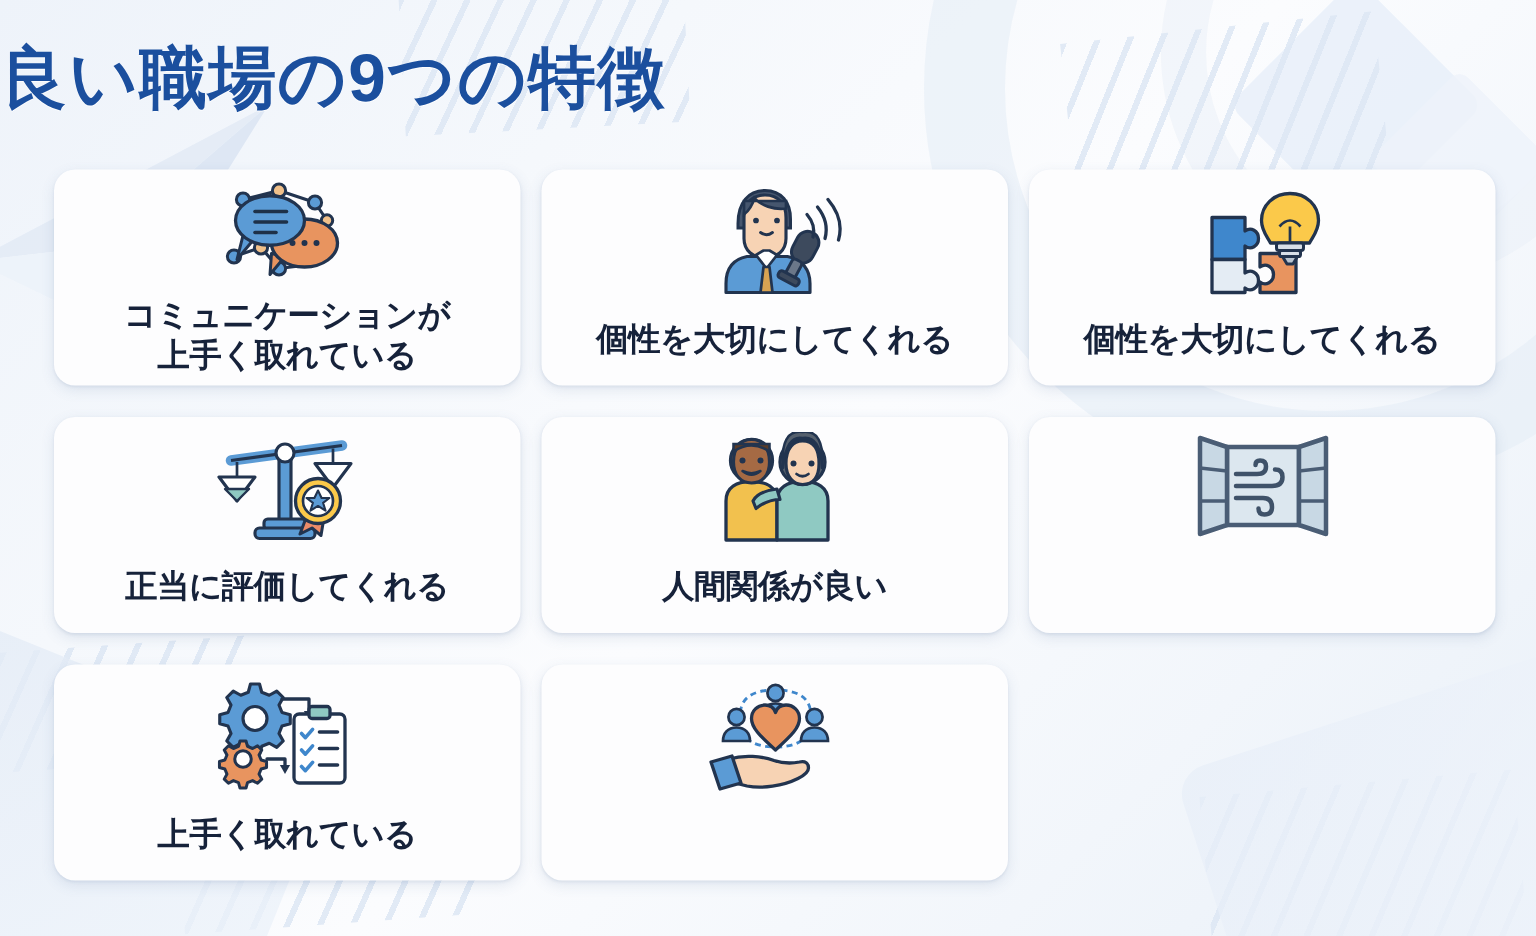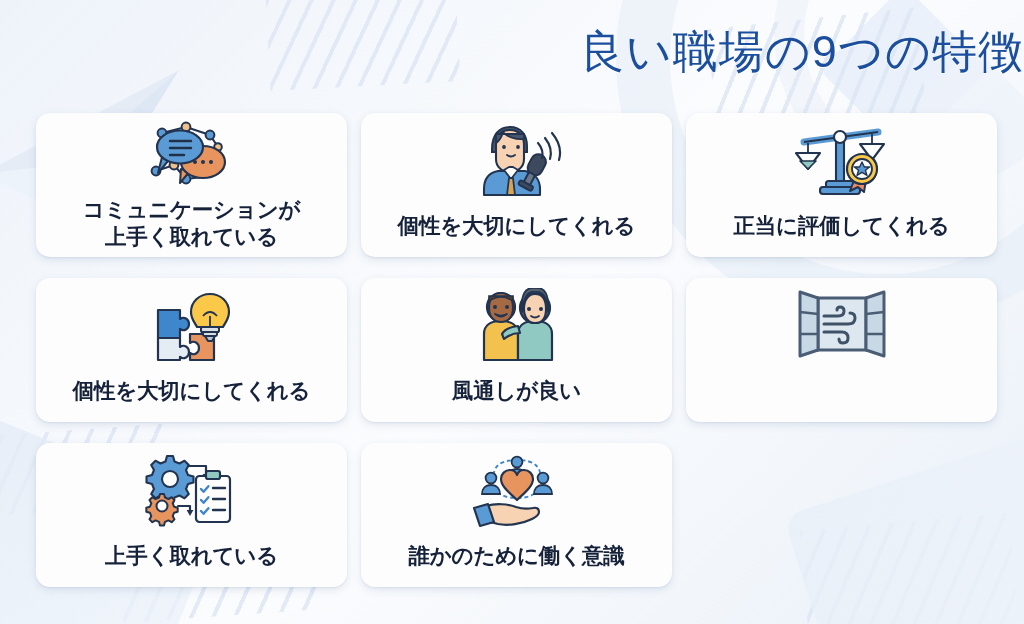--- a/index.html
+++ b/index.html
@@ -120,23 +120,23 @@
     border-radius: 20px;
     opacity: .7;
   }
 
   
   .title {
     position: absolute;
     top: 22px;
     left: 0;
     width: 100%;
-    text-align: right;
+    text-align: left;
     font-size: 45px;
-    font-weight: 400;
+    font-weight: 700;
     letter-spacing: 1px;
     color: #1b4f9e;
     text-shadow: 0 1px 0 rgba(255,255,255,.8);
     z-index: 5;
     white-space: nowrap;
   }
 
   
   .grid {
     position: absolute;
@@ -284,20 +284,37 @@
           <g transform="rotate(28 62 46)">
             <rect x="55" y="30" width="15" height="22" rx="7.5" fill="#3d4a5d" stroke="#22344f" stroke-width="2"></rect>
             <rect x="59" y="51" width="7" height="13" rx="2" fill="#6b7789" stroke="#22344f" stroke-width="2"></rect>
             <rect x="55" y="62" width="15" height="5" rx="2" fill="#3d4a5d" stroke="#22344f" stroke-width="2"></rect>
           </g>
           <g stroke="#22344f" stroke-width="2.2" fill="none" stroke-linecap="round">
             <path d="M66 20 q6 7 4 15"></path>
             <path d="M73 15 q8 10 5 21"></path>
             <path d="M80 10 q11 13 7 27"></path>
           </g>
+        </svg>
+      </div>
+      <div class="card-label">個性を大切にしてくれる</div>
+    </div>
+
+    <div class="card">
+      <div class="card-icon">
+        <svg width="92" height="76" viewBox="0 0 92 76">
+          <path d="M12 22 l22 0 0 9 c4 -3 9 0 9 5 0 5 -5 8 -9 5 l0 9 -22 0 z" fill="#3f87cc" stroke="#22344f" stroke-width="2.2" stroke-linejoin="round"></path>
+          <path d="M12 50 l22 0 0 9 c4 -3 9 0 9 5 0 5 -5 8 -9 5 l0 3 -22 0 z" fill="#e4ecf4" stroke="#22344f" stroke-width="2.2" stroke-linejoin="round"></path>
+          <path d="M44 46 l0 9 c4 -3 9 0 9 5 0 5 -5 8 -9 5 l0 7 24 0 0 -26 z" fill="#e8945f" stroke="#22344f" stroke-width="2.2" stroke-linejoin="round"></path>
+          <path d="M64 6 c-11 0 -19 8 -19 18 0 7 4 11 6 15 l26 0 c2 -4 6 -8 6 -15 0 -10 -8 -18 -19 -18 z" fill="#fbc94a" stroke="#22344f" stroke-width="2.2" stroke-linejoin="round"></path>
+          <path d="M57 28 q7 -8 14 0" stroke="#22344f" stroke-width="1.8" fill="none"></path>
+          <line x1="64" y1="28" x2="64" y2="39" stroke="#22344f" stroke-width="1.8"></line>
+          <rect x="55" y="39" width="18" height="5" rx="1.6" fill="#d8dfe8" stroke="#22344f" stroke-width="2"></rect>
+          <rect x="57" y="44" width="14" height="4" rx="1.4" fill="#d8dfe8" stroke="#22344f" stroke-width="2"></rect>
+          <path d="M59 48 l10 0 -3 5 -4 0 z" fill="#b9c4d0" stroke="#22344f" stroke-width="2" stroke-linejoin="round"></path>
         </svg>
       </div>
       <div class="card-label">個性を大切にしてくれる</div>
     </div>
 
     <div class="card">
       <div class="card-icon">
         <svg width="96" height="76" viewBox="0 0 96 76">
           <rect x="42" y="14" width="8" height="46" fill="#5b9bd5" stroke="#22344f" stroke-width="2.1"></rect>
           <path d="M10 19 L84 9" stroke="#5b9bd5" stroke-width="7" stroke-linecap="round"></path>
@@ -312,37 +329,20 @@
           <path d="M66 21 L90 21 L78 37 Z" fill="#ffffff" stroke="#22344f" stroke-width="2.1" stroke-linejoin="round"></path>
           <rect x="32" y="58" width="28" height="7" rx="2.5" fill="#5b9bd5" stroke="#22344f" stroke-width="2.1"></rect>
           <rect x="26" y="64" width="40" height="7" rx="3" fill="#5b9bd5" stroke="#22344f" stroke-width="2.1"></rect>
           <path d="M62 52 l-6 16 8 -4 6 5 3 -18 z" fill="#ec8b68" stroke="#22344f" stroke-width="2" stroke-linejoin="round"></path>
           <circle cx="68" cy="46" r="15" fill="#fbc94a" stroke="#22344f" stroke-width="2.2"></circle>
           <circle cx="68" cy="46" r="10" fill="#ffffff" stroke="#22344f" stroke-width="1.8"></circle>
           <polygon points="68,39 70.4,44 75.6,44 71.4,47.2 73,52.4 68,49.3 63,52.4 64.6,47.2 60.4,44 65.6,44" fill="#5b9bd5" stroke="#22344f" stroke-width="1.4" stroke-linejoin="round"></polygon>
         </svg>
       </div>
       <div class="card-label">正当に評価してくれる</div>
-    </div>
-
-    <div class="card">
-      <div class="card-icon">
-        <svg width="92" height="76" viewBox="0 0 92 76">
-          <path d="M12 22 l22 0 0 9 c4 -3 9 0 9 5 0 5 -5 8 -9 5 l0 9 -22 0 z" fill="#3f87cc" stroke="#22344f" stroke-width="2.2" stroke-linejoin="round"></path>
-          <path d="M12 50 l22 0 0 9 c4 -3 9 0 9 5 0 5 -5 8 -9 5 l0 3 -22 0 z" fill="#e4ecf4" stroke="#22344f" stroke-width="2.2" stroke-linejoin="round"></path>
-          <path d="M44 46 l0 9 c4 -3 9 0 9 5 0 5 -5 8 -9 5 l0 7 24 0 0 -26 z" fill="#e8945f" stroke="#22344f" stroke-width="2.2" stroke-linejoin="round"></path>
-          <path d="M64 6 c-11 0 -19 8 -19 18 0 7 4 11 6 15 l26 0 c2 -4 6 -8 6 -15 0 -10 -8 -18 -19 -18 z" fill="#fbc94a" stroke="#22344f" stroke-width="2.2" stroke-linejoin="round"></path>
-          <path d="M57 28 q7 -8 14 0" stroke="#22344f" stroke-width="1.8" fill="none"></path>
-          <line x1="64" y1="28" x2="64" y2="39" stroke="#22344f" stroke-width="1.8"></line>
-          <rect x="55" y="39" width="18" height="5" rx="1.6" fill="#d8dfe8" stroke="#22344f" stroke-width="2"></rect>
-          <rect x="57" y="44" width="14" height="4" rx="1.4" fill="#d8dfe8" stroke="#22344f" stroke-width="2"></rect>
-          <path d="M59 48 l10 0 -3 5 -4 0 z" fill="#b9c4d0" stroke="#22344f" stroke-width="2" stroke-linejoin="round"></path>
-        </svg>
-      </div>
-      <div class="card-label">個性を大切にしてくれる</div>
     </div>
 
     <div class="card">
       <div class="card-icon">
         <svg width="94" height="76" viewBox="0 0 94 76">
           <path d="M14 46 c0 -9 7 -13 17 -13 10 0 17 4 17 13 l0 26 -34 0 z" fill="#f2c14e" stroke="#22344f" stroke-width="2.2" stroke-linejoin="round"></path>
           <circle cx="31" cy="19" r="14" fill="#8a5a3b" stroke="#22344f" stroke-width="2.2"></circle>
           <path d="M19 20 c0 -10 5 -15 12 -15 7 0 12 5 12 15 0 9 -5 14 -12 14 -7 0 -12 -5 -12 -14 z" fill="#a56a44" stroke="#22344f" stroke-width="2.1"></path>
           <path d="M19 13 q12 -8 24 0 l0 -5 -24 0 z" fill="#5a3b27" stroke="#22344f" stroke-width="1.7"></path>
           <g fill="#22344f">
@@ -355,21 +355,21 @@
           <path d="M54 21 c0 -10 5 -15 11 -15 7 0 11 5 11 15 0 9 -4 14 -11 14 -6 0 -11 -5 -11 -14 z" fill="#f7d3b4" stroke="#22344f" stroke-width="2.1"></path>
           <path d="M52 24 q2 -22 13 -20 q12 -2 13 20 q2 -26 -13 -24 q-15 -2 -13 24 z" fill="#55606d" stroke="#22344f" stroke-width="1.7" stroke-linejoin="round"></path>
           <g fill="#22344f">
               <circle cx="59" cy="21" r="2"></circle>
               <circle cx="71" cy="21" r="2"></circle>
             </g>
           <path d="M61 28 q4 3 8 0" stroke="#22344f" stroke-width="1.8" fill="none" stroke-linecap="round"></path>
           <path d="M48 38 c-8 1 -14 4 -16 8 l2 5 c5 -4 11 -6 16 -6 z" fill="#8fc9c2" stroke="#22344f" stroke-width="2.1" stroke-linejoin="round"></path>
         </svg>
       </div>
-      <div class="card-label">風通しが良い</div>
+      <div class="card-label">人間関係が良い</div>
     </div>
 
     <div class="card">
       <div class="card-icon">
         <svg width="92" height="72" viewBox="0 0 92 72">
           <rect x="22" y="8" width="48" height="52" fill="#dce7ef" stroke="#4a5d75" stroke-width="3"></rect>
           <path d="M22 8 L4 2 L4 66 L22 60 Z" fill="#c8d8e4" stroke="#4a5d75" stroke-width="3" stroke-linejoin="round"></path>
           <path d="M70 8 L88 2 L88 66 L70 60 Z" fill="#c8d8e4" stroke="#4a5d75" stroke-width="3" stroke-linejoin="round"></path>
           <g stroke="#4a5d75" stroke-width="2.4" fill="none">
             <line x1="4" y1="22" x2="22" y2="24"></line>
@@ -429,17 +429,16 @@
             <circle cx="21" cy="24" r="5.4"></circle>
             <path d="M21 31 c-6 0 -9 4 -9 9 l18 0 c0 -5 -3 -9 -9 -9 z"></path>
             <circle cx="73" cy="24" r="5.4"></circle>
             <path d="M73 31 c-6 0 -9 4 -9 9 l18 0 c0 -5 -3 -9 -9 -9 z"></path>
           </g>
           <path d="M47 46 c-11 -10 -16 -15 -16 -21 0 -5 4 -9 9 -9 4 0 6 2 7 5 1 -3 3 -5 7 -5 5 0 9 4 9 9 0 6 -5 11 -16 21 z" fill="#e8945f" stroke="#22344f" stroke-width="2.2" stroke-linejoin="round"></path>
           <path d="M16 52 c10 -3 22 -2 30 1 6 2 12 2 17 1 4 -1 6 1 6 4 0 3 -3 5 -7 7 -10 5 -24 7 -34 5 l-12 -3 z" fill="#f7d3b4" stroke="#22344f" stroke-width="2.2" stroke-linejoin="round"></path>
           <path d="M4 54 l14 -4 6 18 -14 4 z" fill="#5b9bd5" stroke="#22344f" stroke-width="2.2" stroke-linejoin="round"></path>
         </svg>
       </div>
-      <div class="card-label">誰かのために働く意識</div>
     </div>
 
   </div>
 </div>
 
 </body></html>

